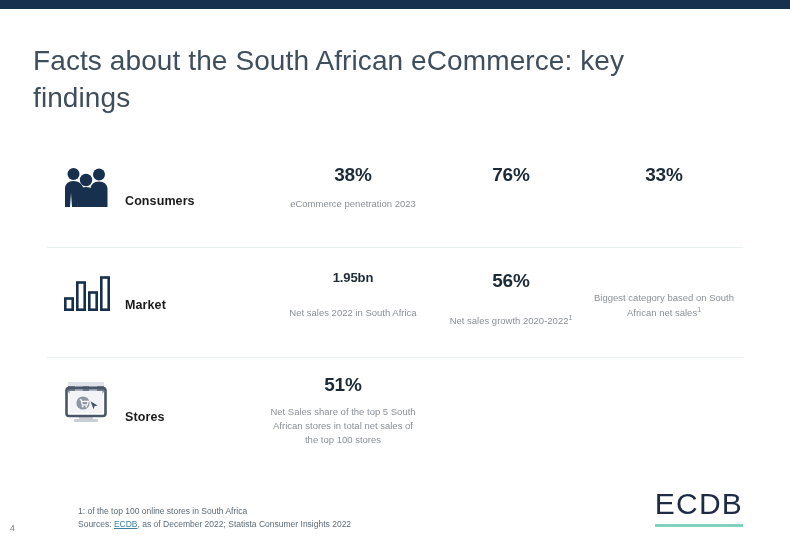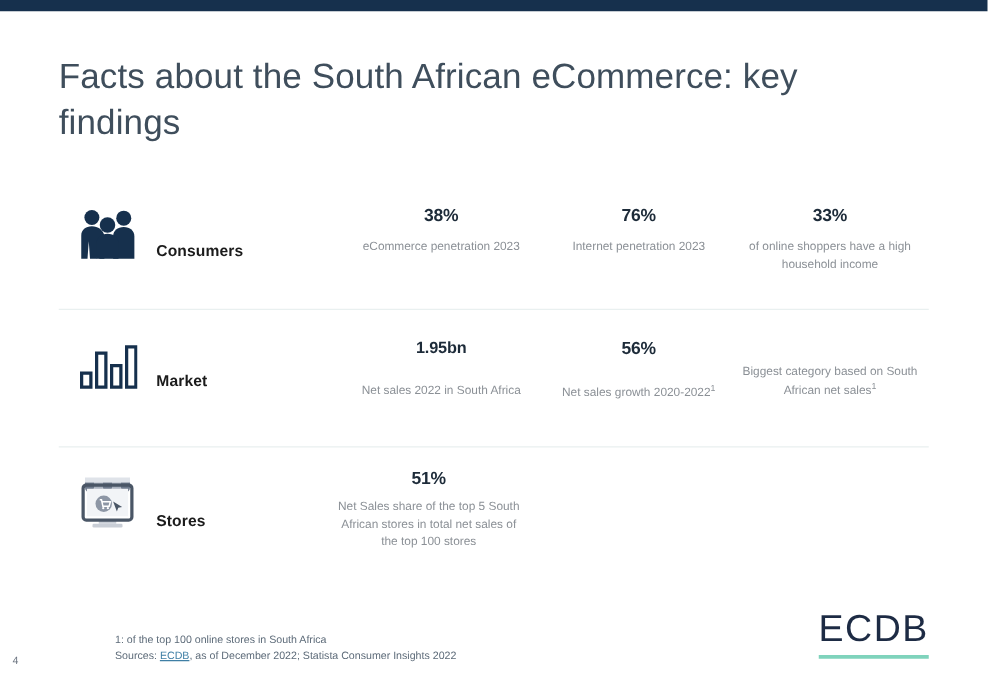--- a/index.html
+++ b/index.html
@@ -21,21 +21,21 @@
     top: 0; left: 0;
     width: 790px;
     height: 9px;
     background: #16304d;
   }
 
   
   .slide-title {
     position: absolute;
     top: 24px;
-    left: 47px;
+    left: 33px;
     width: 640px;
     font-size: 28px;
     line-height: 1.32;
     font-weight: 400;
     color: #3f4e5c;
     letter-spacing: 0.1px;
   }
 
   
   .facts {
@@ -88,21 +88,21 @@
   .stat-cell {
     flex: 1 1 0;
     text-align: center;
     padding-top: 12px;
     box-sizing: border-box;
   }
   .row-market .stat-cell { padding-top: 22px; }
   .row-stores .stat-cell { padding-top: 16px; }
 
   .stat-value {
-    font-size: 14px;
+    font-size: 19px;
     font-weight: bold;
     color: #1d2b39;
     letter-spacing: -0.1px;
   }
   .stat-value.light {
     font-weight: 400;
     font-size: 20px;
     color: #29333d;
   }
   .stat-value.wide { font-size: 13px; }
@@ -121,21 +121,21 @@
   
   .col-1 { flex: 0 0 168px; }
   .col-2 { flex: 0 0 148px; }
   .col-3 { flex: 0 0 158px; }
 
   .cap-narrow  { padding-left: 10px; padding-right: 10px; }
 
   
   .footer-notes {
     position: absolute;
-    left: 92px;
+    left: 78px;
     bottom: 16px;
     font-size: 8.5px;
     line-height: 1.55;
     color: #5d6b79;
   }
   .footer-notes a,
   .footer-link {
     color: #3f7fa5;
     text-decoration: underline;
   }
@@ -198,26 +198,24 @@
       <span class="row-label">Consumers</span>
     </div>
 
     <div class="stat-cell col-1">
       <div class="stat-value">38%</div>
       <div class="stat-caption cap-narrow">eCommerce penetration 2023</div>
     </div>
 
     <div class="stat-cell col-2">
       <div class="stat-value">76%</div>
-      <div class="stat-caption cap-narrow">Internet penetration 2023</div>
     </div>
 
     <div class="stat-cell col-3">
       <div class="stat-value">33%</div>
-      <div class="stat-caption">of online shoppers have a high household income</div>
     </div>
   </div>
 
   <div class="fact-row row-market">
     <div class="label-cell">
       <div class="icon-box">
         <svg width="48" height="42" viewBox="0 0 48 42" aria-hidden="true">
           <g fill="none" stroke="#16304d" stroke-width="2.6">
             <rect x="3.3" y="28.5" width="7.4" height="11.2"></rect>
             <rect x="15.3" y="12.5" width="7.4" height="27.2"></rect>

